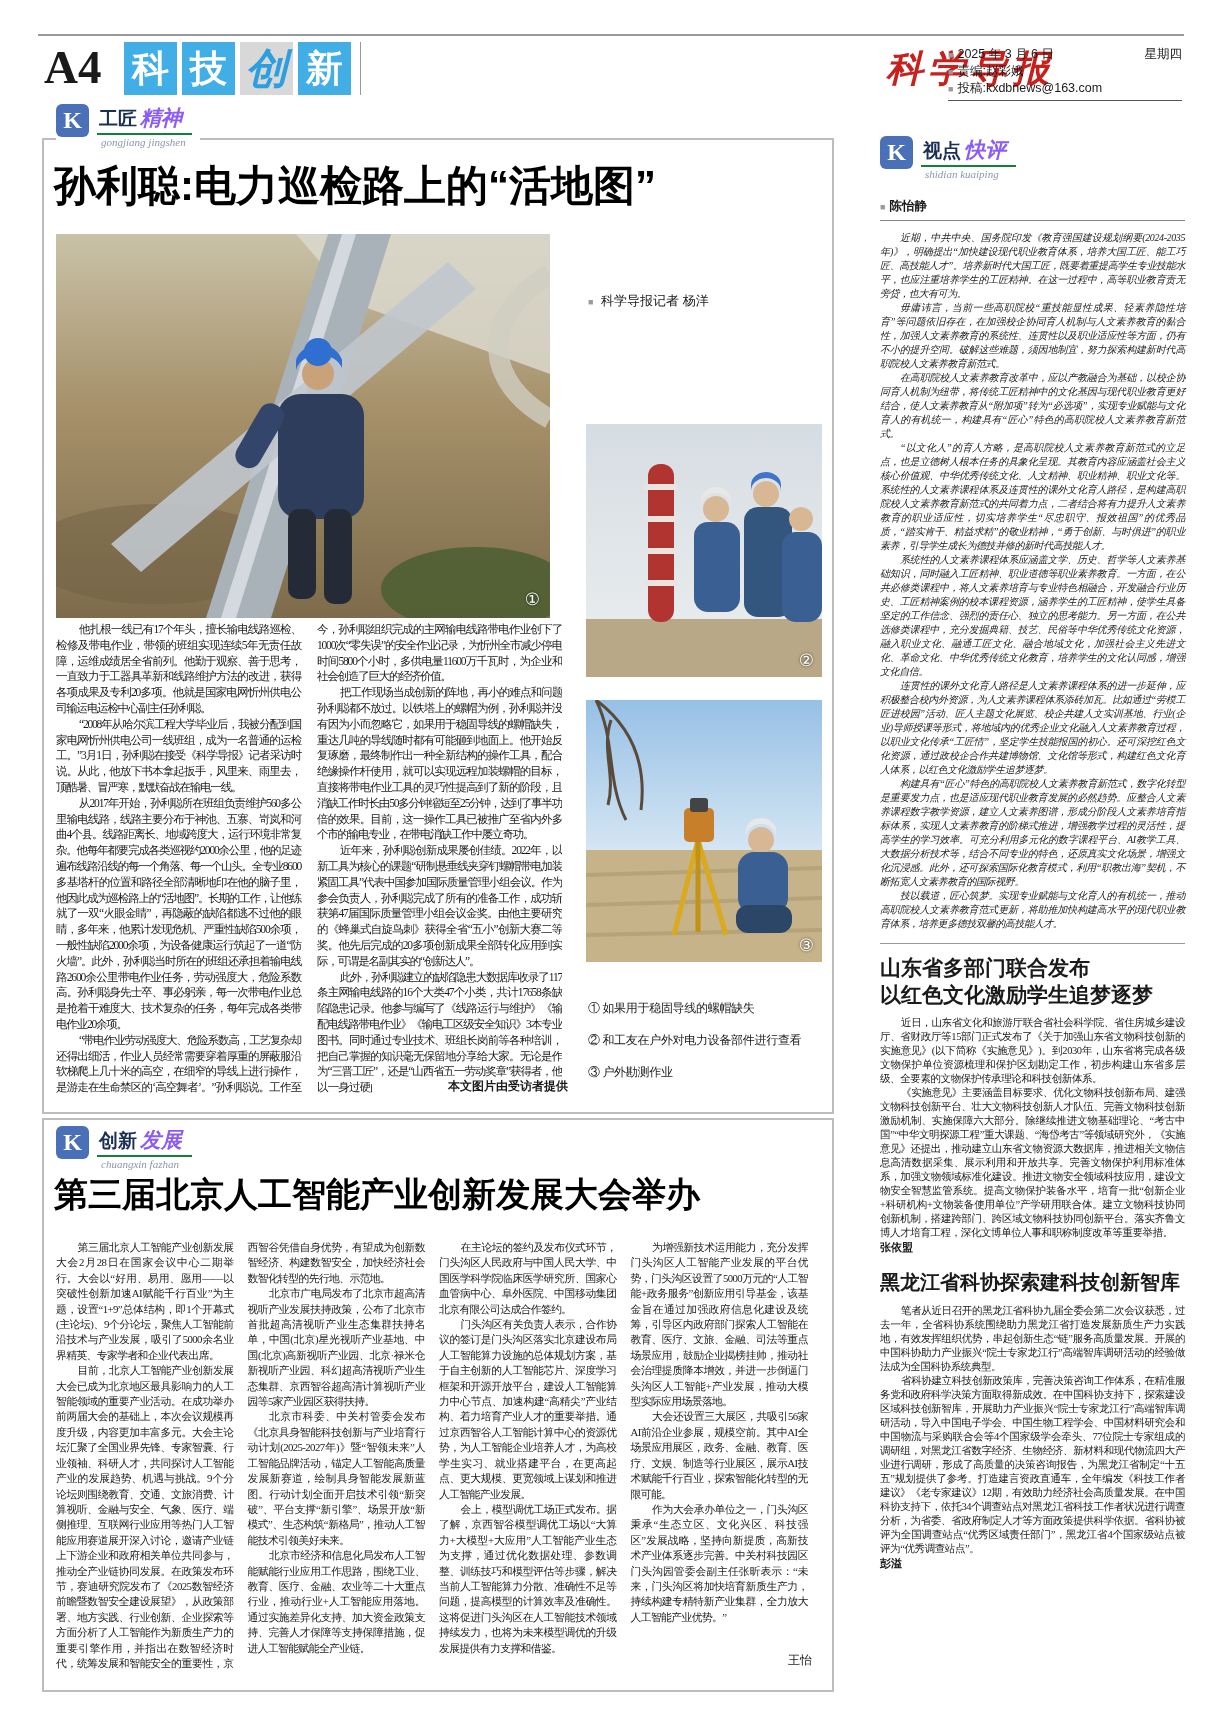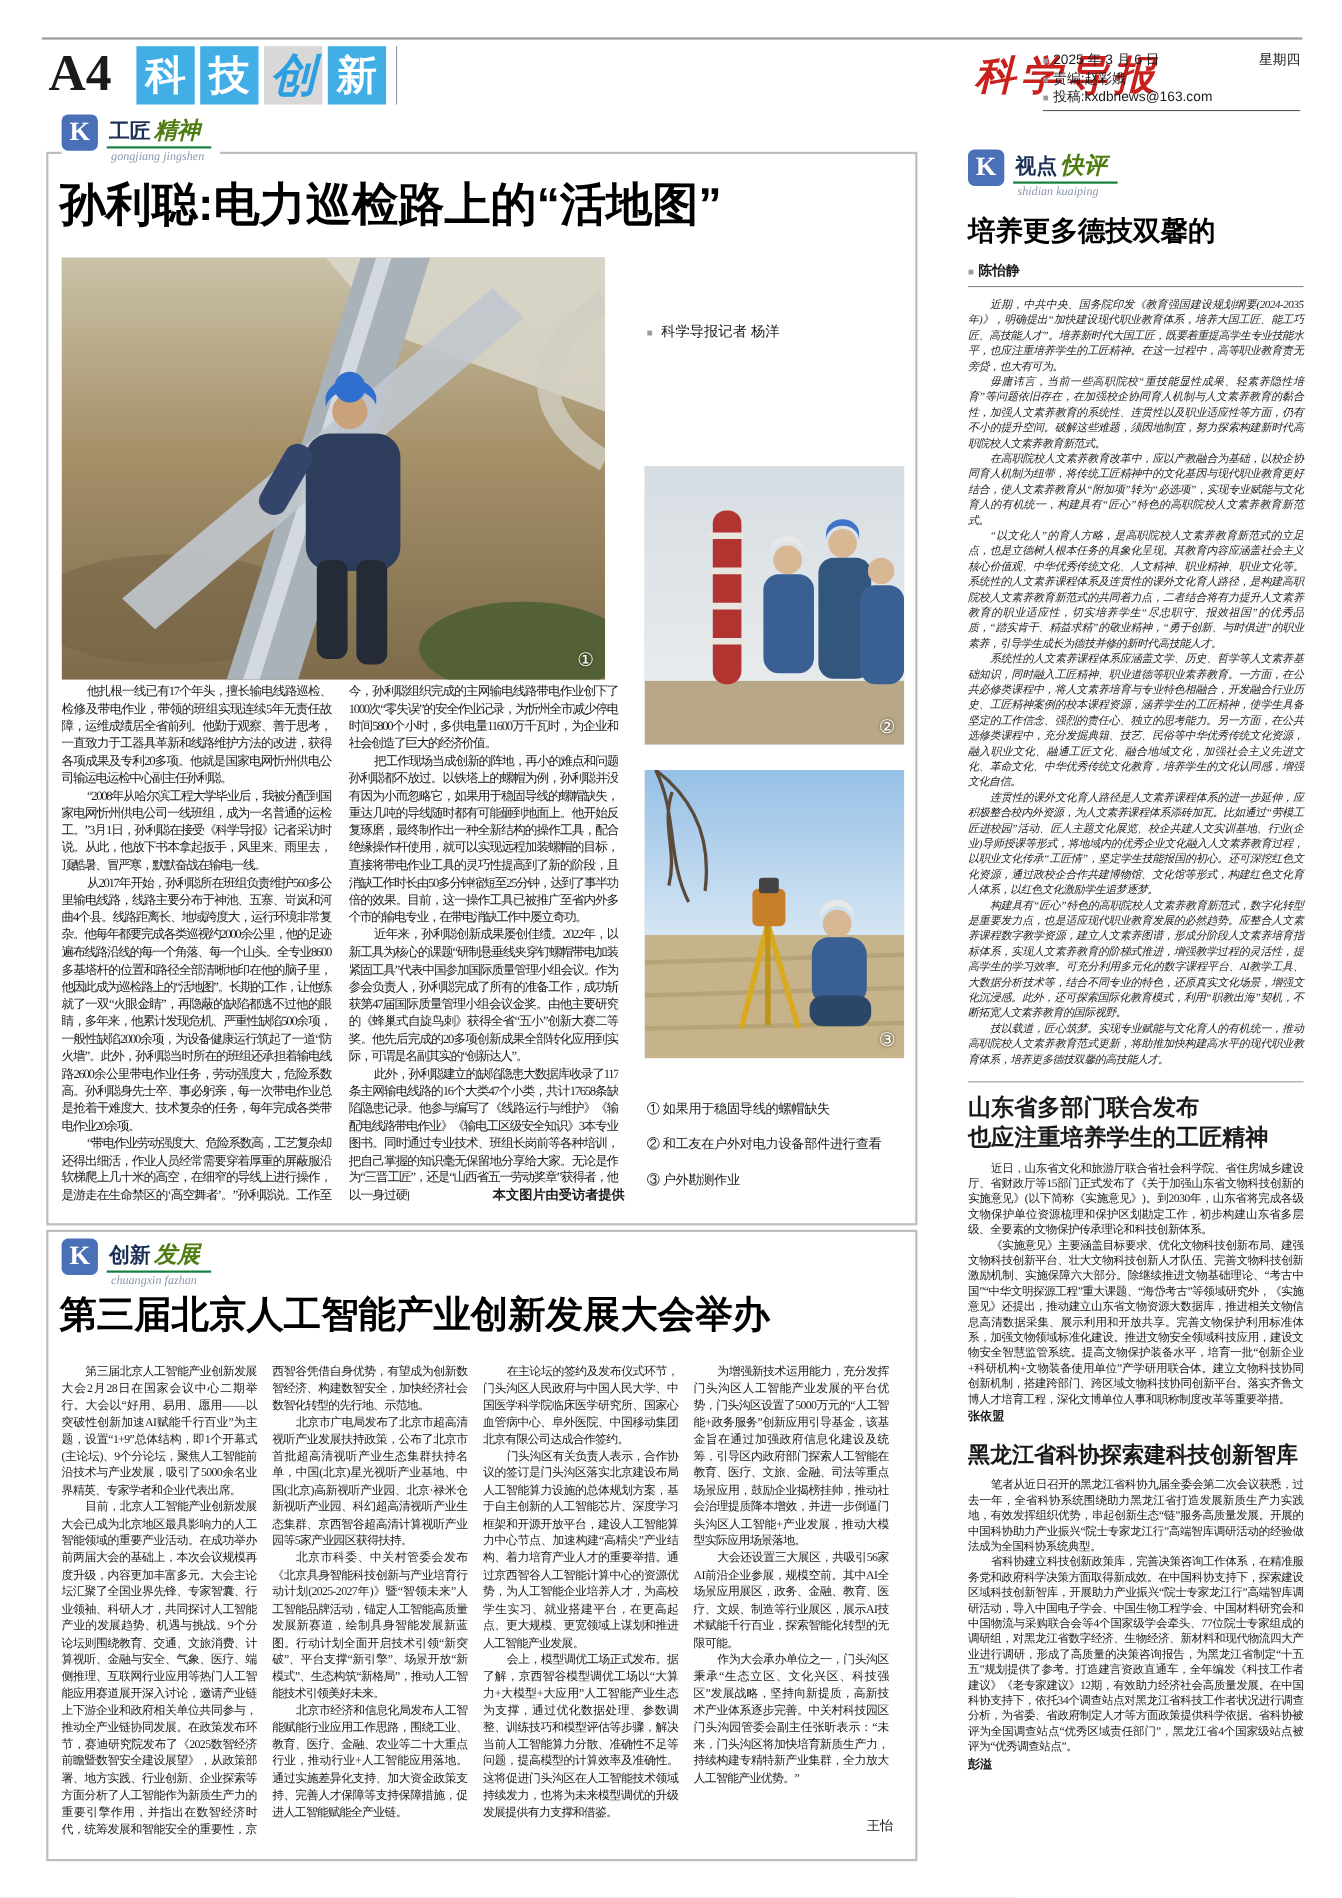--- a/index.html
+++ b/index.html
@@ -26,21 +26,21 @@
   .wk{margin-left:auto;}
 
   
   .kicker{display:flex;align-items:flex-start;gap:8px;background:#fff;padding-right:8px;}
   .kbadge{width:33px;height:33px;border-radius:6px;background:#4a71b8;color:#fff;
           font-family:"Liberation Serif",serif;font-weight:bold;font-size:24px;
           display:flex;align-items:center;justify-content:center;flex:0 0 auto;}
   .ktxt{display:flex;flex-direction:column;}
   .kline{display:flex;align-items:baseline;gap:3px;border-bottom:2px solid #15803d;padding:0 10px 1px 2px;}
   .kstrong{font-family:"Liberation Sans",sans-serif;font-weight:bold;font-size:19px;color:#1b2f55;}
-  .kscript{font-family:"Liberation Serif",serif;font-weight:bold;font-style:italic;font-size:21px;color:#4d7c0f;}
+  .kscript{font-family:"Liberation Serif",serif;font-weight:bold;font-style:italic;font-size:21px;color:#8b5cf6;}
   .kpinyin{font-style:italic;font-size:11px;color:#8a97ad;padding:1px 0 0 4px;}
 
   
   .box1{left:42px;top:138px;width:788px;height:972px;border:2px solid #bdbdbd;}
   .box2{left:42px;top:1118px;width:788px;height:570px;border:2px solid #bdbdbd;}
 
   .h-main{left:54px;top:158px;width:710px;font-family:"Liberation Sans",sans-serif;
           font-weight:bold;font-size:42px;letter-spacing:0px;color:#000;white-space:nowrap;}
   .byline{left:588px;top:292px;width:234px;font-size:13px;font-family:"Liberation Sans",sans-serif;}
   .photo{overflow:hidden;background:#ccc;}
@@ -263,21 +263,20 @@
       <div class="ktxt">
         <div class="kline">
           <span class="kstrong">视点</span>
           <span class="kscript">快评</span>
         </div>
         <span class="kpinyin">shidian kuaiping</span>
       </div>
     </div>
 
     <div class="h-vp">
-      <div>培养更多德技双馨的</div>
     </div>
 
     <div class="author">
       <span class="bullet">■</span>
       <span>陈怡静</span>
     </div>
 
     <div class="body-vp">
         <p class="para">近期，中共中央、国务院印发《教育强国建设规划纲要(2024-2035年)》，明确提出“加快建设现代职业教育体系，培养大国工匠、能工巧匠、高技能人才”。培养新时代大国工匠，既要着重提高学生专业技能水平，也应注重培养学生的工匠精神。在这一过程中，高等职业教育责无旁贷，也大有可为。</p>
         <p class="para">毋庸讳言，当前一些高职院校“重技能显性成果、轻素养隐性培育”等问题依旧存在，在加强校企协同育人机制与人文素养教育的黏合性，加强人文素养教育的系统性、连贯性以及职业适应性等方面，仍有不小的提升空间。破解这些难题，须因地制宜，努力探索构建新时代高职院校人文素养教育新范式。</p>
@@ -286,21 +285,21 @@
         <p class="para">系统性的人文素养课程体系应涵盖文学、历史、哲学等人文素养基础知识，同时融入工匠精神、职业道德等职业素养教育。一方面，在公共必修类课程中，将人文素养培育与专业特色相融合，开发融合行业历史、工匠精神案例的校本课程资源，涵养学生的工匠精神，使学生具备坚定的工作信念、强烈的责任心、独立的思考能力。另一方面，在公共选修类课程中，充分发掘典籍、技艺、民俗等中华优秀传统文化资源，融入职业文化、融通工匠文化、融合地域文化，加强社会主义先进文化、革命文化、中华优秀传统文化教育，培养学生的文化认同感，增强文化自信。</p>
         <p class="para">连贯性的课外文化育人路径是人文素养课程体系的进一步延伸，应积极整合校内外资源，为人文素养课程体系添砖加瓦。比如通过“劳模工匠进校园”活动、匠人主题文化展览、校企共建人文实训基地、行业(企业)导师授课等形式，将地域内的优秀企业文化融入人文素养教育过程，以职业文化传承“工匠情”，坚定学生技能报国的初心。还可深挖红色文化资源，通过政校企合作共建博物馆、文化馆等形式，构建红色文化育人体系，以红色文化激励学生追梦逐梦。</p>
         <p class="para">构建具有“匠心”特色的高职院校人文素养教育新范式，数字化转型是重要发力点，也是适应现代职业教育发展的必然趋势。应整合人文素养课程数字教学资源，建立人文素养图谱，形成分阶段人文素养培育指标体系，实现人文素养教育的阶梯式推进，增强教学过程的灵活性，提高学生的学习效率。可充分利用多元化的数字课程平台、AI教学工具、大数据分析技术等，结合不同专业的特色，还原真实文化场景，增强文化沉浸感。此外，还可探索国际化教育模式，利用“职教出海”契机，不断拓宽人文素养教育的国际视野。</p>
         <p class="para">技以载道，匠心筑梦。实现专业赋能与文化育人的有机统一，推动高职院校人文素养教育范式更新，将助推加快构建高水平的现代职业教育体系，培养更多德技双馨的高技能人才。</p>
       </div>
 
     <div class="rdiv"></div>
 
     <div class="h-sd">
       <div>山东省多部门联合发布</div>
-      <div>也应注重培养学生的工匠精神</div>
+      <div>以红色文化激励学生追梦逐梦</div>
     </div>
     <div class="body-sm">
         <p class="para">近日，山东省文化和旅游厅联合省社会科学院、省住房城乡建设厅、省财政厅等15部门正式发布了《关于加强山东省文物科技创新的实施意见》(以下简称《实施意见》)。到2030年，山东省将完成各级文物保护单位资源梳理和保护区划勘定工作，初步构建山东省多层级、全要素的文物保护传承理论和科技创新体系。</p>
         <p class="para">《实施意见》主要涵盖目标要求、优化文物科技创新布局、建强文物科技创新平台、壮大文物科技创新人才队伍、完善文物科技创新激励机制、实施保障六大部分。除继续推进文物基础理论、“考古中国”“中华文明探源工程”重大课题、“海岱考古”等领域研究外，《实施意见》还提出，推动建立山东省文物资源大数据库，推进相关文物信息高清数据采集、展示利用和开放共享。完善文物保护利用标准体系，加强文物领域标准化建设。推进文物安全领域科技应用，建设文物安全智慧监管系统。提高文物保护装备水平，培育一批“创新企业+科研机构+文物装备使用单位”产学研用联合体。建立文物科技协同创新机制，搭建跨部门、跨区域文物科技协同创新平台。落实齐鲁文博人才培育工程，深化文博单位人事和职称制度改革等重要举措。</p>
       </div>
     <div class="sig">张依盟</div>
 
     <div class="h-hl">黑龙江省科协探索建科技创新智库</div>
     <div class="body-sm">
         <p class="para">笔者从近日召开的黑龙江省科协九届全委会第二次会议获悉，过去一年，全省科协系统围绕助力黑龙江省打造发展新质生产力实践地，有效发挥组织优势，串起创新生态“链”服务高质量发展。开展的中国科协助力产业振兴“院士专家龙江行”高端智库调研活动的经验做法成为全国科协系统典型。</p>

